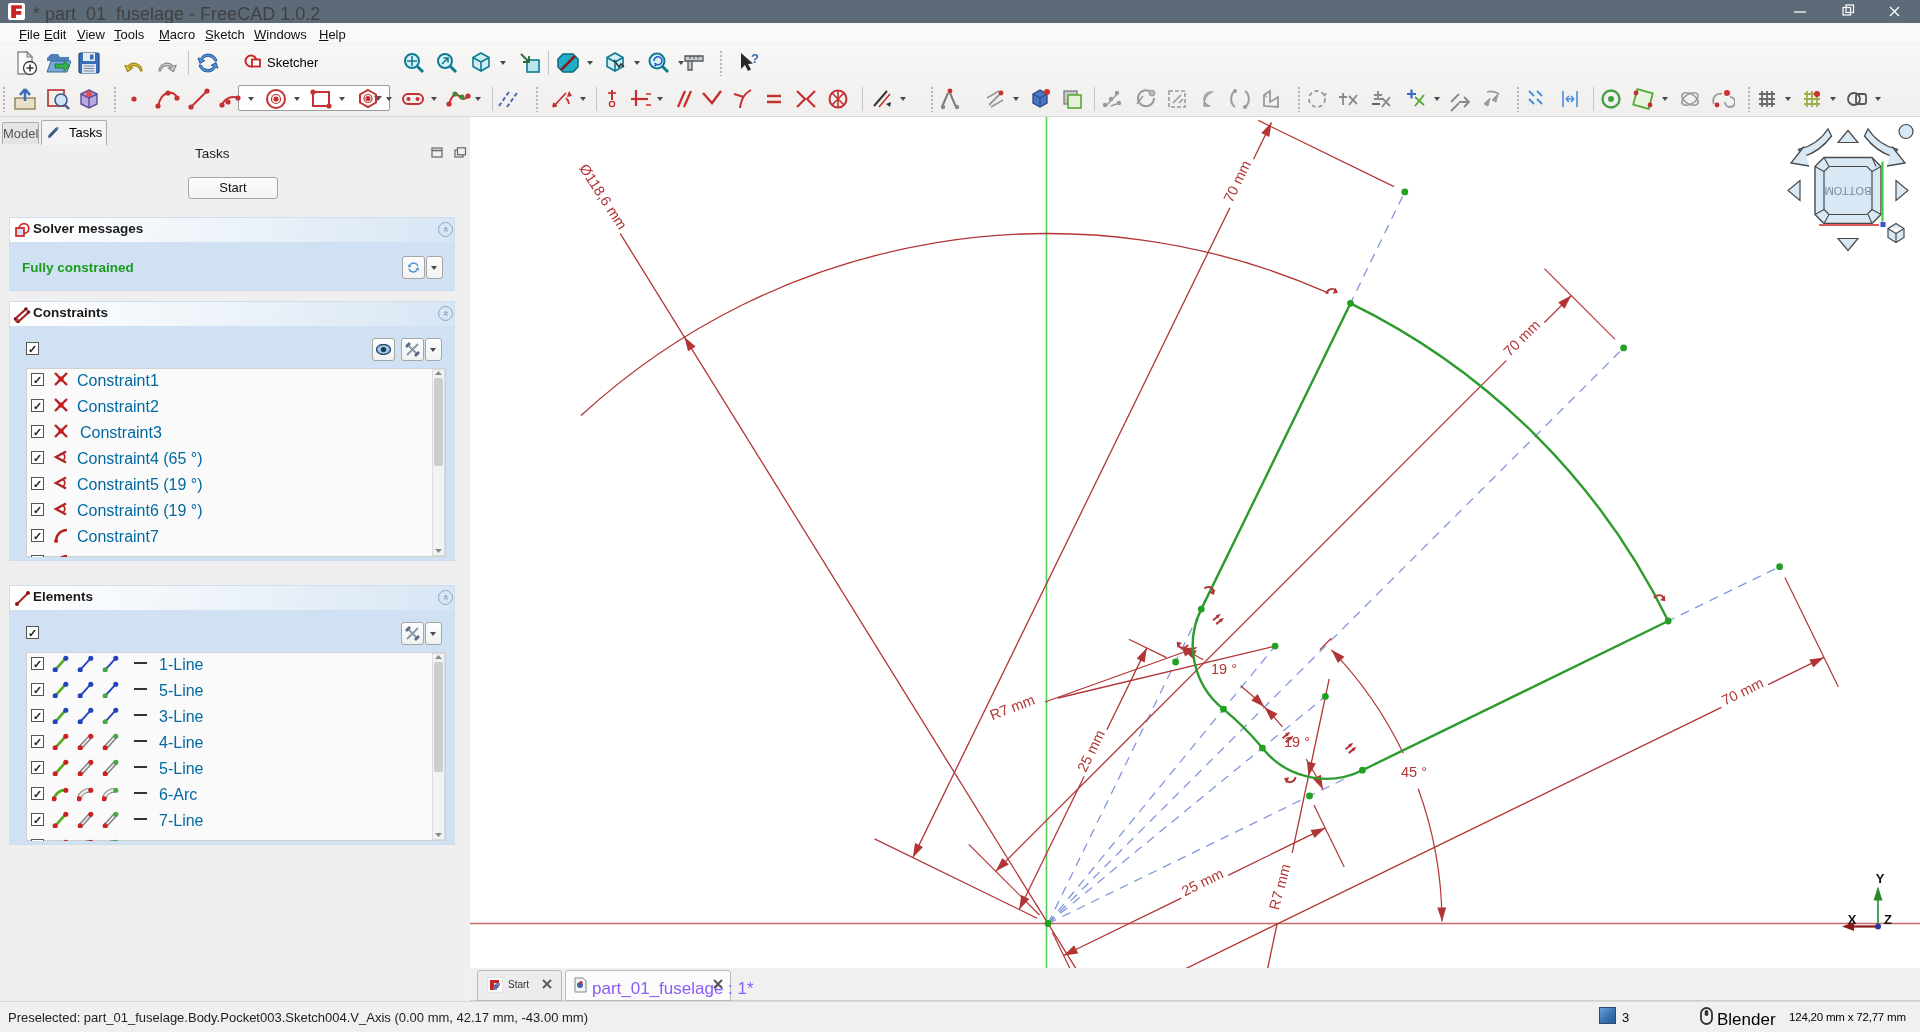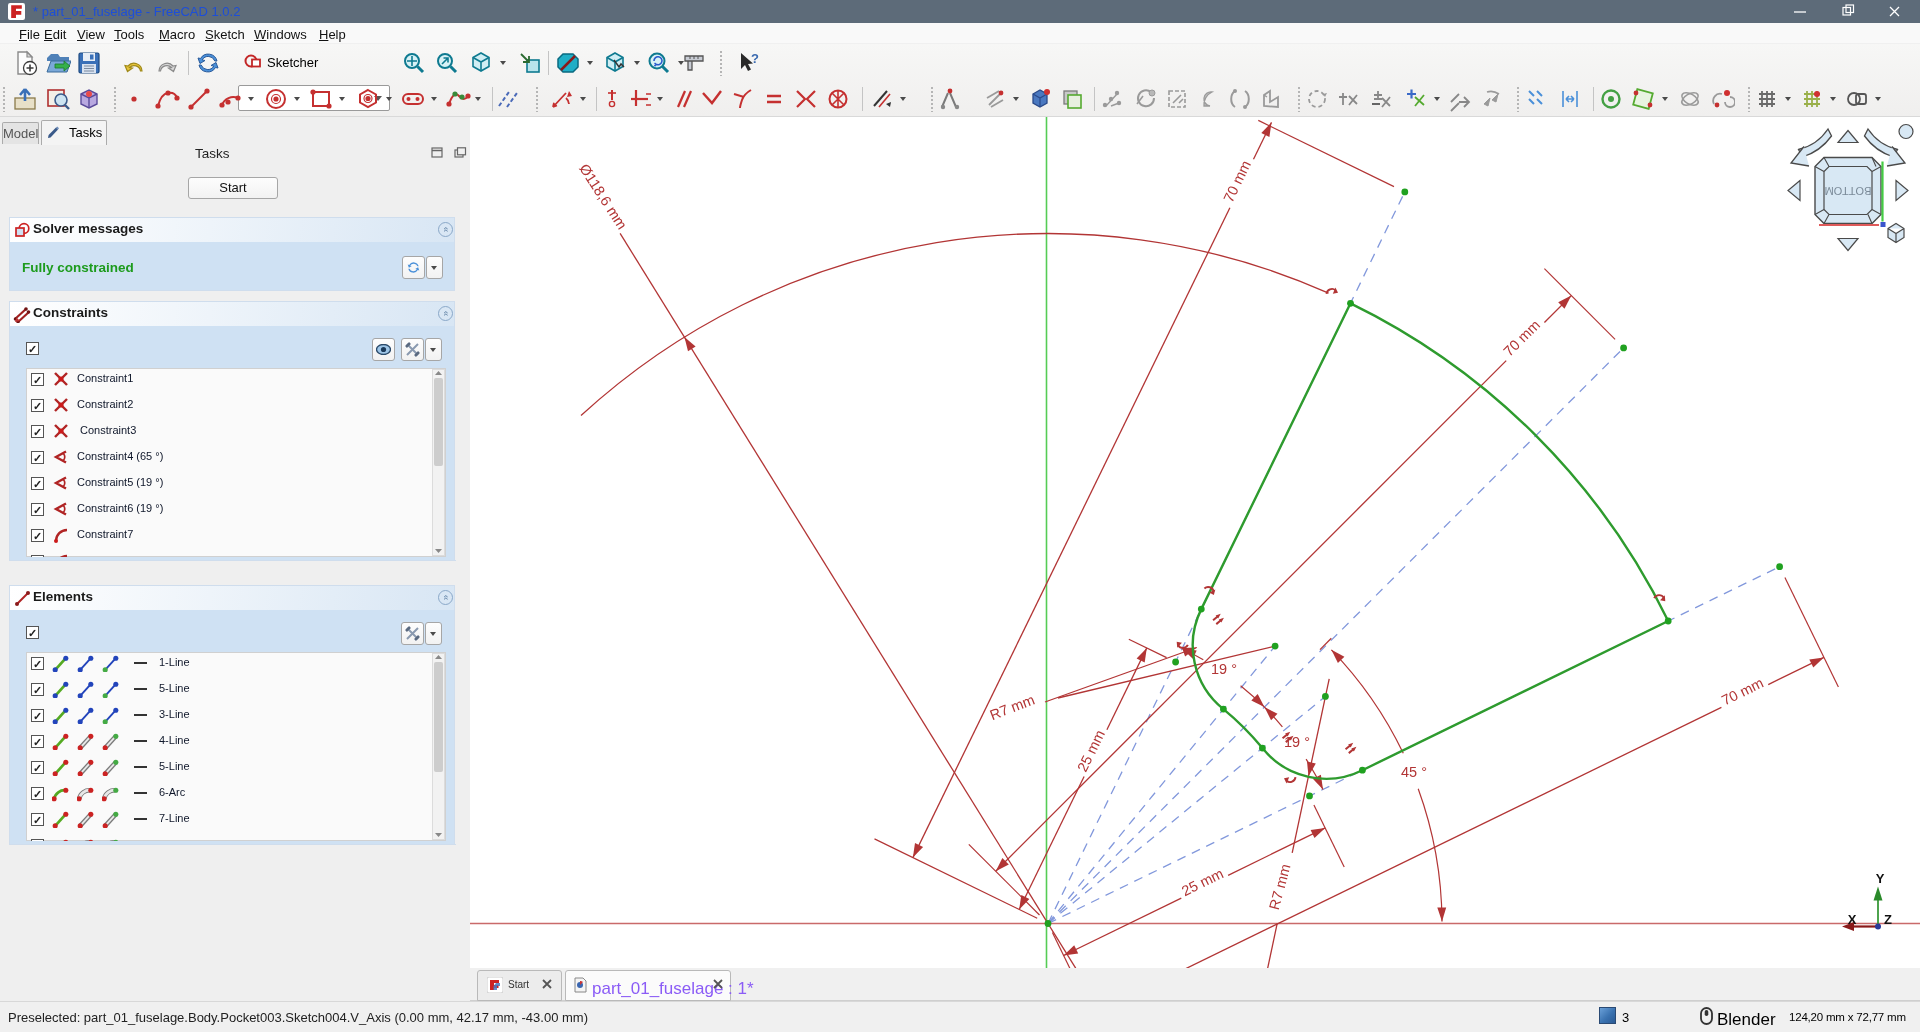--- a/index.html
+++ b/index.html
@@ -1,35 +1,35 @@
 <!DOCTYPE html>
 <html><head><meta charset="utf-8"><style>
 * { margin:0; padding:0; box-sizing:border-box; }
 body { font-family:"Liberation Sans", sans-serif; width:1920px; height:1032px; overflow:hidden; position:relative; background:#efefef; font-size:13px; }
 .abs { position:absolute; }
 .titlebar { left:0; top:0; width:1920px; height:23px; background:#5d6b79; color:#fff; }
-.titletext { left:33px; top:4px; font-size:13px; color:#1d4ed8; }
+.titletext { left:33px; top:4px; font-size:18px; color:#404040; }
 .menubar { left:0; top:23px; width:1920px; height:21px; background:#f9f9f9; border-bottom:1px solid #f0f0f0;}
 .menuitem { position:absolute; top:27px; font-size:13px; color:#111; }
 .tb { left:0; top:44px; width:1920px; height:73px; background:linear-gradient(#f7f7f6,#f0efee); border-bottom:1px solid #d9d9d9; }
 .grip { position:absolute; width:4px; height:26px; background-image:radial-gradient(circle, #b5b5b5 1px, transparent 1.2px); background-size:4px 4px; }
 .vsep { position:absolute; width:1px; height:24px; background:#c4c4c4; }
 .ico { position:absolute; width:26px; height:26px; }
 .dd { position:absolute; width:0; height:0; border-left:3.5px solid transparent; border-right:3.5px solid transparent; border-top:4px solid #4a4a4a; }
 .combo { position:absolute; background:#fff; border:1px solid #9a9a9a; border-radius:2px;margin-top:36px; }
 .combo .arr { position:absolute; right:7px; top:50%; margin-top:-2px; width:0; height:0; border-left:4px solid transparent; border-right:4px solid transparent; border-top:5px solid #555; }
 .panel { left:0; top:117px; width:470px; height:884px; background:#efefef; }
 .tab { position:absolute; border:1px solid #ababab; border-bottom:none; border-radius:2px 2px 0 0; font-size:13px; text-align:center; }
 .secbox { position:absolute; left:9px; width:446px; border:1px solid #cfdded; background:#cfe1f3; }
 .sechdr { position:absolute; left:0; top:0; width:100%; height:24px; background:linear-gradient(100deg,#ffffff 0%,#eef4fa 45%,#d8e6f4 100%); }
 .sectitle { position:absolute; left:33px; top:4px; font-weight:bold; font-size:13.5px; color:#1a1a1a; }
 .chev { position:absolute; right:5px; top:4px; width:15px; height:15px; border:1.4px solid #8aa8c8; border-radius:50%; color:#5a7ca0; font-size:9px; text-align:center; line-height:13px; transform:rotate(90deg); }
 .btn { position:absolute; background:linear-gradient(#fdfdfd,#f2f2f2); border:1px solid #a6a6a6; border-radius:3px; text-align:center; font-size:13px; color:#111; }
 .cb { position:absolute; width:13px; height:13px; background:#fff; border:1.2px solid #555; font-size:11px; line-height:12px; text-align:center; color:#222; font-weight:bold;}
-.listrow { position:absolute; font-size:11px; color:#0f172a; }
+.listrow { position:absolute; font-size:16px; color:#0369a1; }
 .sb { position:absolute; width:13px; background:#f2f2f2; border:1px solid #dcdcdc; }
 .sbthumb { position:absolute; left:1px; width:9px; background:#cdcdcd; border-radius:2px; }
 .statusbar { left:0; top:1001px; width:1920px; height:31px; background:#f0f0f0; border-top:1px solid #d8d8d8; }
 .mditabs { left:470px; top:968px; width:1450px; height:33px; background:#f0f0f0; border-bottom:1px solid #cfcfcf;}
 .mtab { position:absolute; top:2px; height:31px; border:1px solid #b9b9b9; border-radius:3px 3px 0 0; font-size:13px; }
 text { font-family:"Liberation Sans", sans-serif; }
 </style></head><body>
 
 <div class="abs titlebar"></div>
 <svg class="abs" style="left:8px;top:3px" width="17" height="17" viewBox="0 0 16 16">

